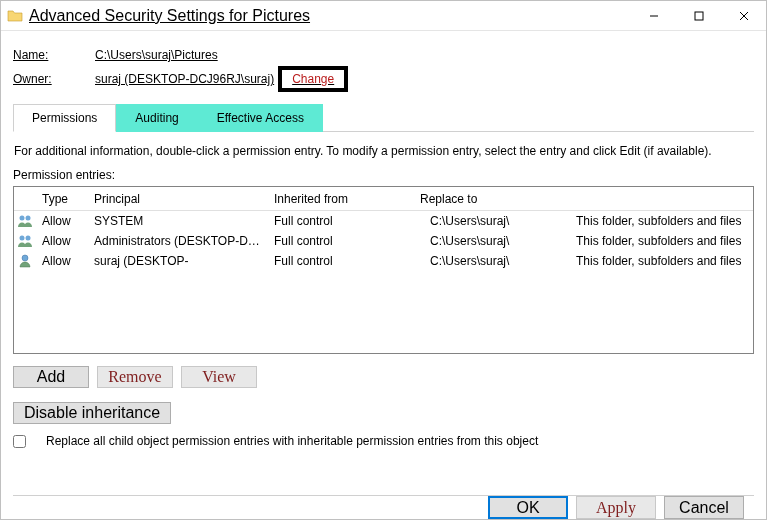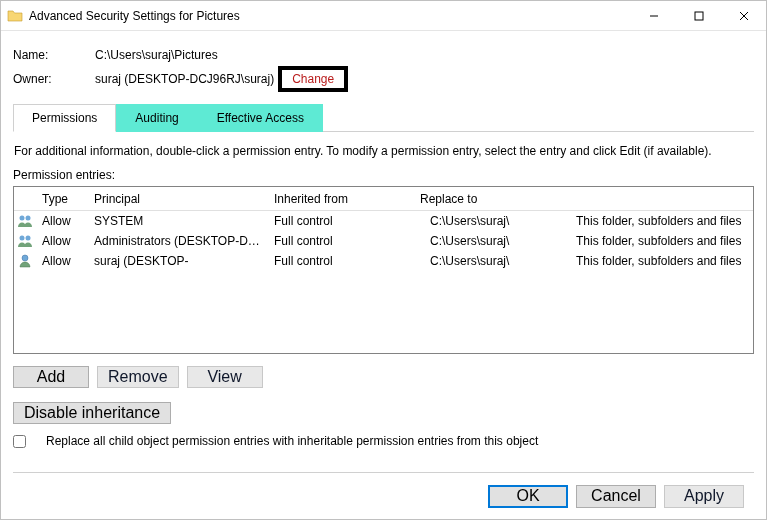--- a/index.html
+++ b/index.html
@@ -22,40 +22,41 @@
     background: #fff;
   }
   .titlebar {
     height: 30px;
     display: flex;
     align-items: center;
     padding-left: 6px;
     border-bottom: 1px solid #e5e5e5;
   }
   .titlebar-icon { margin-right: 6px; display: inline-flex; }
-  .titlebar-title { flex: 1; font-size: 12px; }
+  .titlebar-title { flex: 1; font-size: 16px; text-decoration: underline; }
   .win-controls { display: flex; height: 100%; }
   .win-btn {
     width: 45px;
     display: flex;
     align-items: center;
     justify-content: center;
     font-size: 13px;
   }
 
   .content {
     flex: 1;
     padding: 12px 12px 0 12px;
     display: flex;
     flex-direction: column;
   }
   .info-row {
     display: flex;
     align-items: center;
     height: 24px;
+    text-decoration: underline;
   }
   .info-label { width: 82px; }
   .info-value { }
   .owner-box {
     border: 4px solid #000;
     padding: 2px 10px;
     margin-left: 4px;
   }
   .change-link { color: #b91c1c; cursor: pointer; }
 
@@ -120,38 +121,39 @@
     min-width: 76px;
     height: 22px;
     border: 1px solid #adadad;
     background: #e1e1e1;
     font-family: inherit;
     font-size: 16px;
     cursor: pointer;
     padding: 0 10px;
   }
   .btn:disabled {
-    color: #0f172a;
+    color: #7f1d1d;
     cursor: default;
     background: #e8e8e8;
     border-color: #c8c8c8;
+    font-family: Liberation Serif, serif;
   }
   .inherit-row { margin-top: 14px; }
   .inherit-btn { min-width: 128px; }
 
   .checkbox-row {
     display: flex;
     align-items: center;
     margin-top: 10px;
     gap: 20px;
   }
   .checkbox-row input { margin: 0; }
 
   .footer {
-    height: 47px;
+    height: 24px;
     border-top: 1px solid #d0d0d0;
     display: flex;
     justify-content: flex-end;
     align-items: center;
     padding: 0 10px;
     gap: 8px;
     margin-top: auto;
   }
   .footer .btn { min-width: 80px; height: 23px; }
   .btn.default { border-color: #0078d7; box-shadow: inset 0 0 0 1px #0078d7; background:#e1e1e1; }
@@ -275,18 +277,18 @@
       <button class="btn inherit-btn">Disable inheritance</button>
     </div>
 
     <div class="checkbox-row">
       <input type="checkbox" id="cb1" style="">
       <label for="cb1">Replace all child object permission entries with inheritable permission entries from this object</label>
     </div>
 
     <div class="footer">
       <button class="btn default">OK</button>
+      <button class="btn" disabled="">Apply</button>
       <button class="btn">Cancel</button>
-      <button class="btn" disabled="">Apply</button>
     </div>
 
   </div>
 </div>
 
 </body></html>

